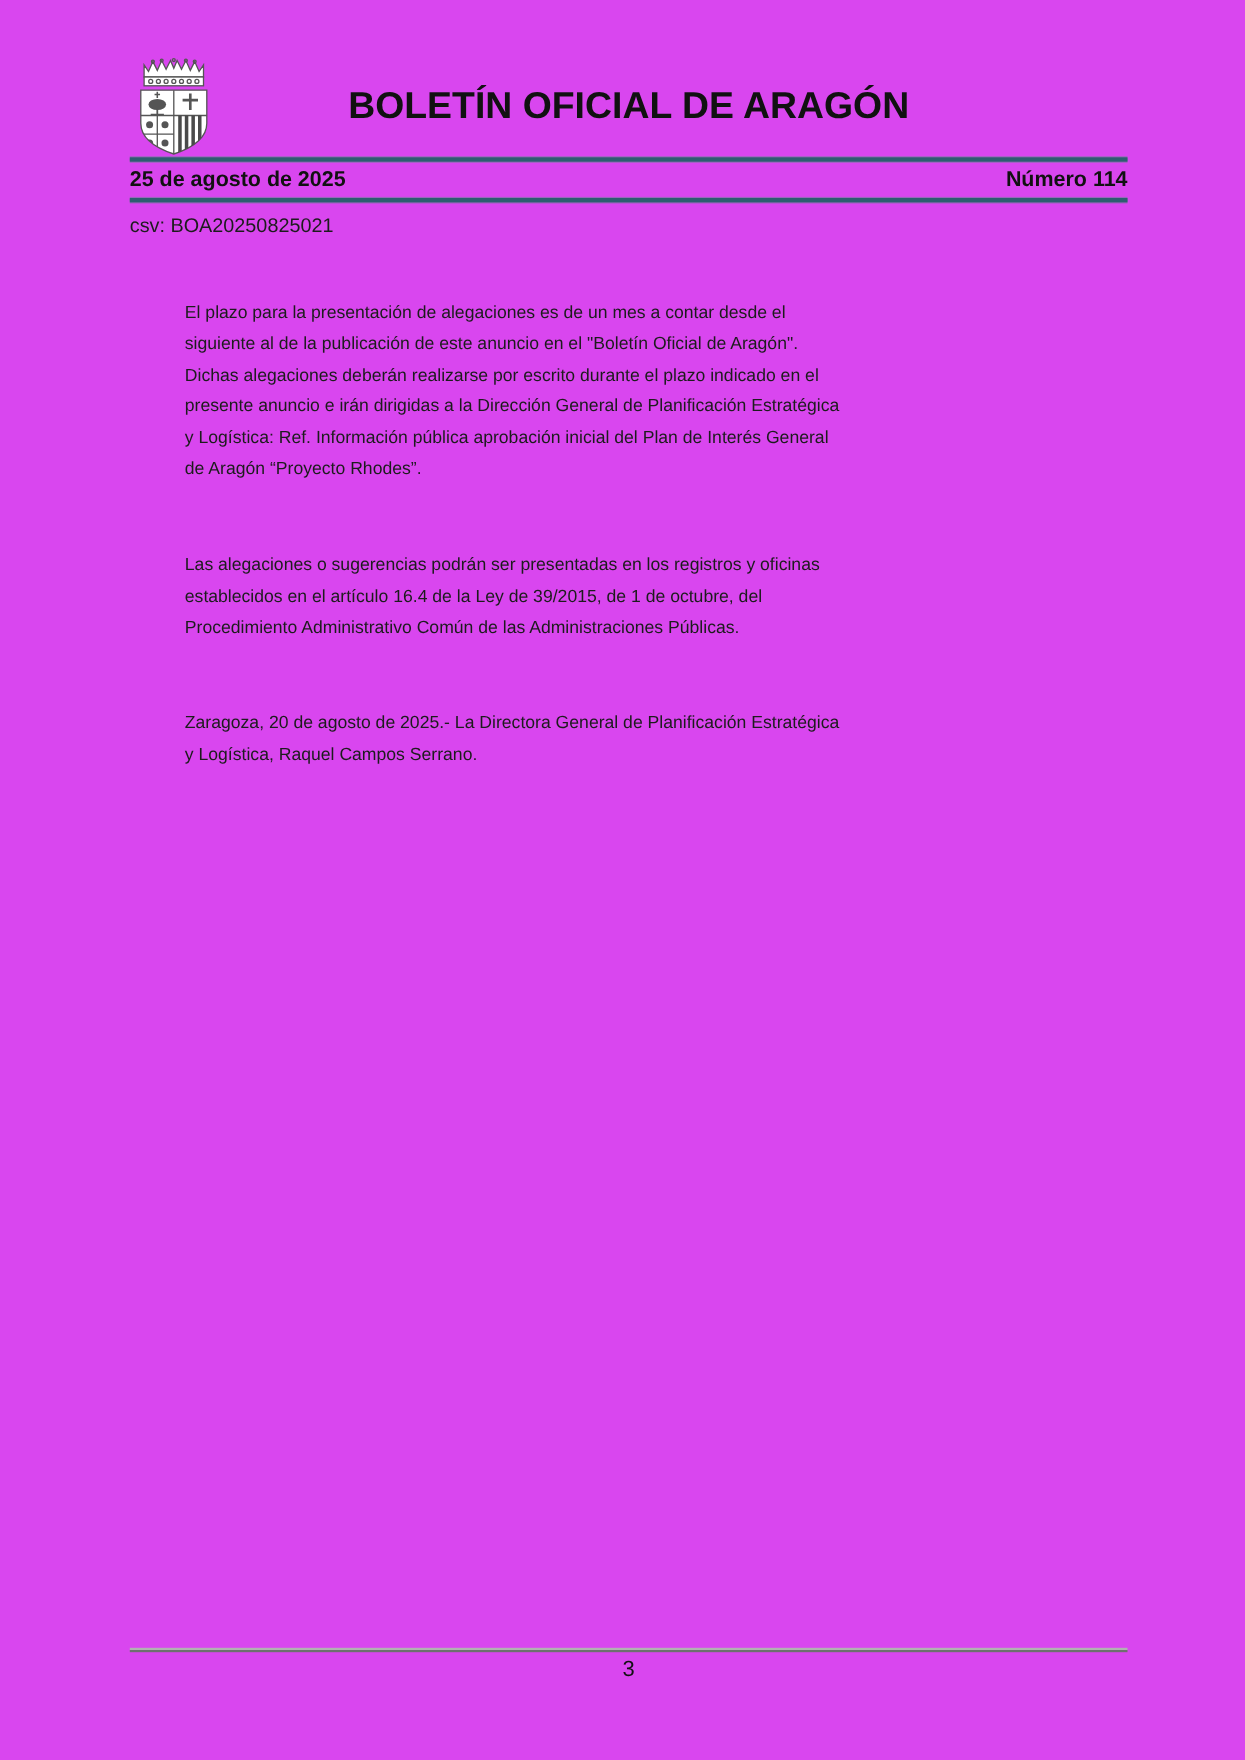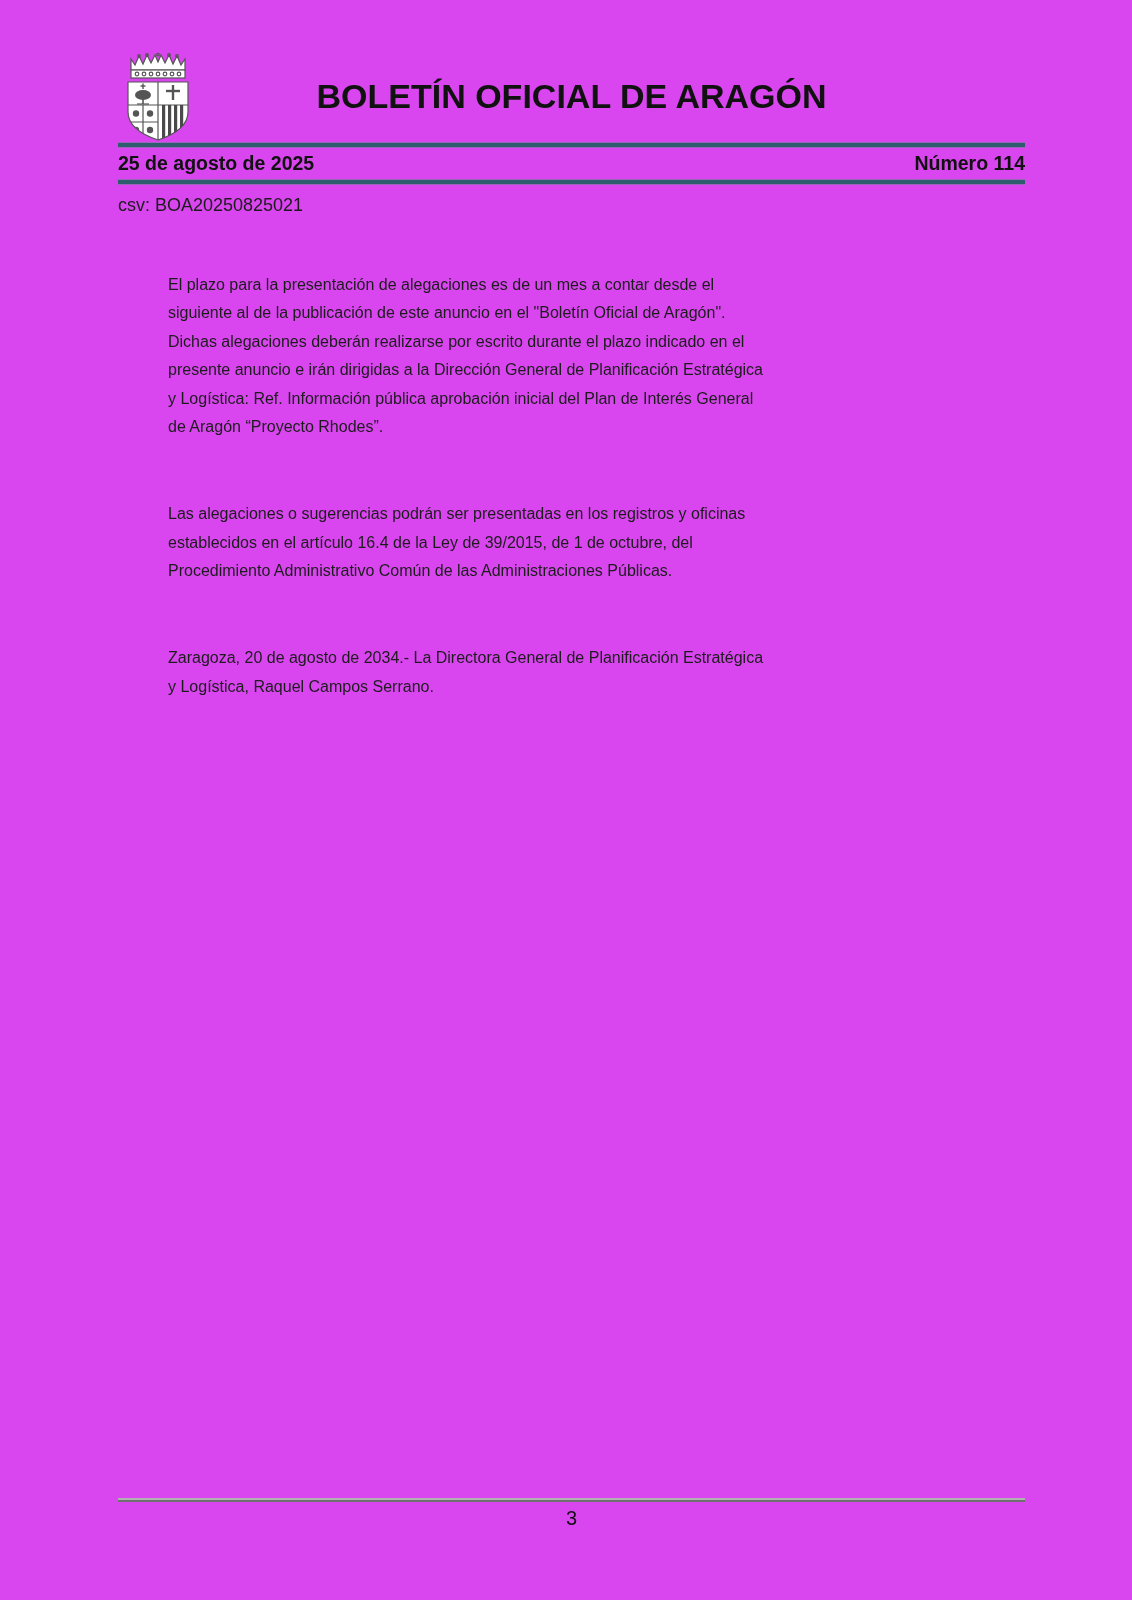--- a/index.html
+++ b/index.html
@@ -127,20 +127,20 @@
   <main class="content">
     <p>El plazo para la presentación de alegaciones es de un mes a contar desde el
 siguiente al de la publicación de este anuncio en el "Boletín Oficial de Aragón".
 Dichas alegaciones deberán realizarse por escrito durante el plazo indicado en el
 presente anuncio e irán dirigidas a la Dirección General de Planificación Estratégica
 y Logística: Ref. Información pública aprobación inicial del Plan de Interés General
 de Aragón “Proyecto Rhodes”.</p>
     <p>Las alegaciones o sugerencias podrán ser presentadas en los registros y oficinas
 establecidos en el artículo 16.4 de la Ley de 39/2015, de 1 de octubre, del
 Procedimiento Administrativo Común de las Administraciones Públicas.</p>
-    <p>Zaragoza, 20 de agosto de 2034.- La Directora General de Planificación Estratégica
+    <p>Zaragoza, 20 de agosto de 2025.- La Directora General de Planificación Estratégica
 y Logística, Raquel Campos Serrano.</p>
   </main>
 
   <div class="footer-rule"></div>
   <div class="page-number">3</div>
 
 </div>
 
 </body></html>

